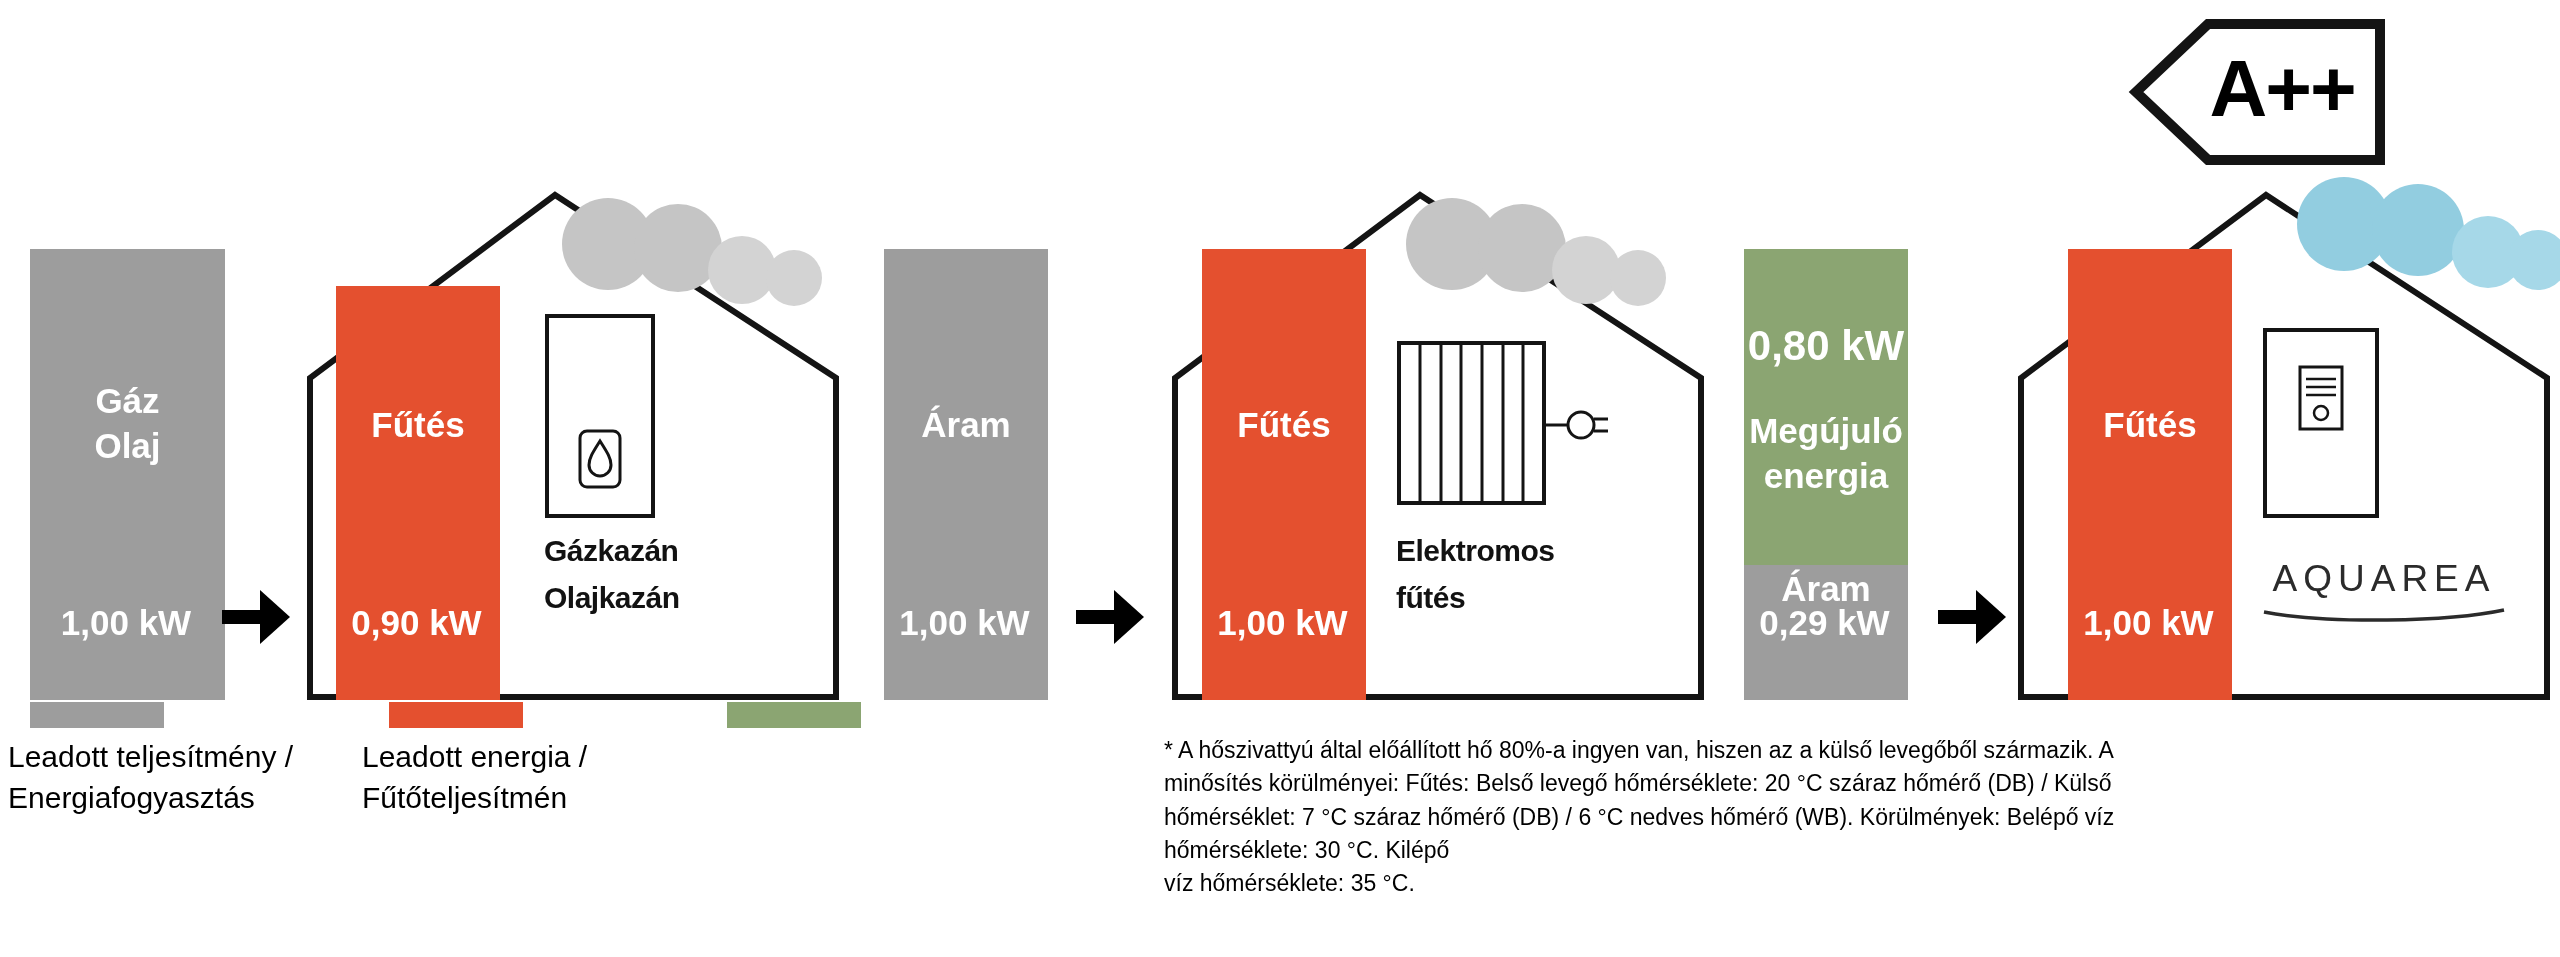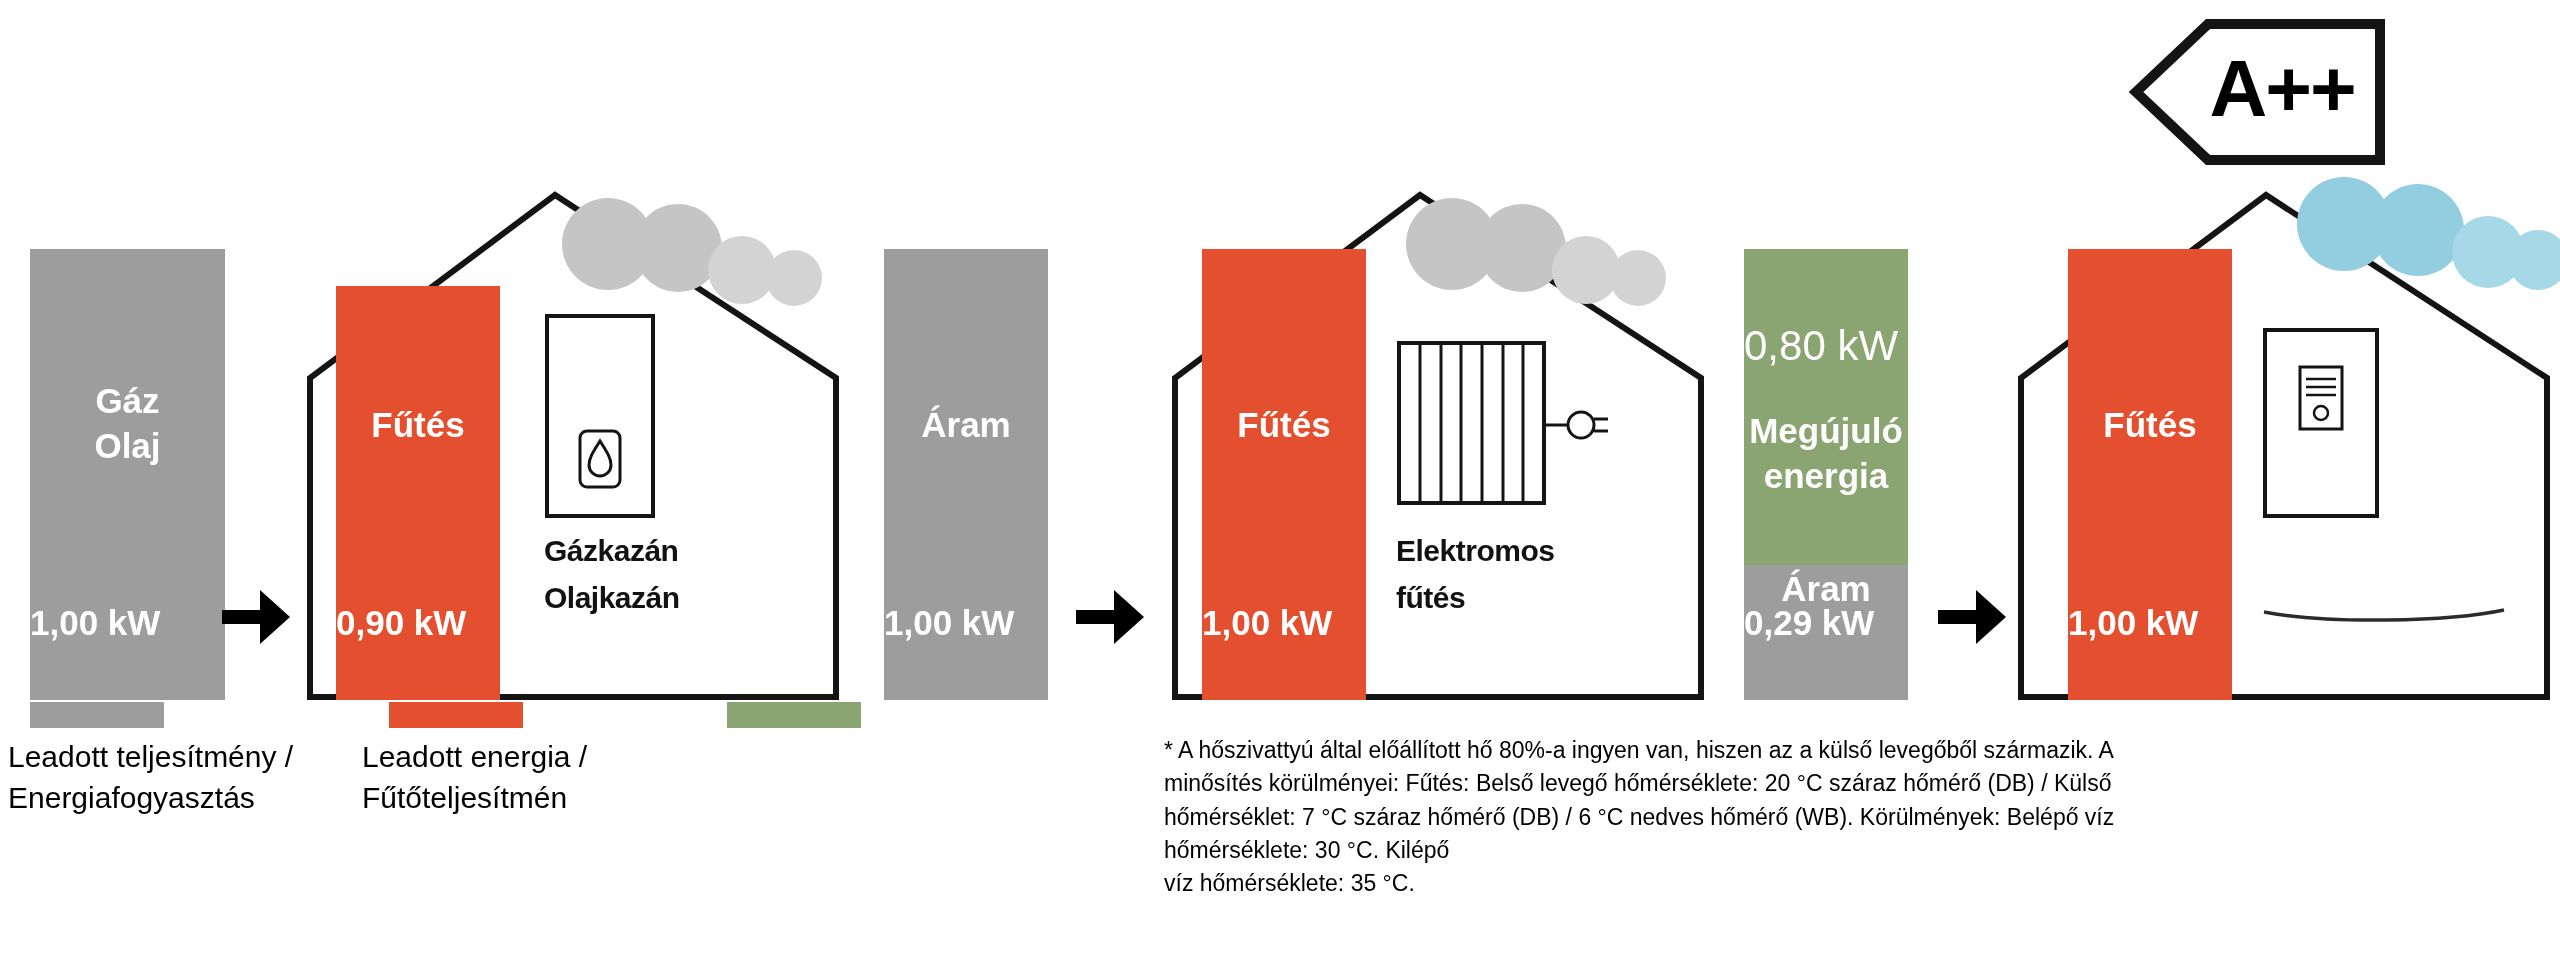--- a/index.html
+++ b/index.html
@@ -11,26 +11,26 @@
   .bar { position:absolute; }
   .bar.gray  { background:var(--gray,  #9d9d9d); }
   .bar.red   { background:var(--red,   #e4502f); }
   .bar.green { background:var(--green, #8ba572); }
   .bar-label {
     position:absolute; left:0; right:0; text-align:center;
     color:#fff; font-weight:bold; font-size:35px; line-height:1.28;
     white-space:pre-line;
   }
   .bar-value {
-    position:absolute; left:0; right:3px; bottom:60px; text-align:left;
+    position:absolute; left:0; right:3px; bottom:60px; text-align:center;
     color:#fff; font-weight:bold; font-size:35px; line-height:1;
   }
   .bar-value-big {
-    position:absolute; left:0; right:0; top:76px; text-align:left;
-    color:#fff; font-weight:normal; font-size:42px; line-height:1;
+    position:absolute; left:0; right:0; top:76px; text-align:center;
+    color:#fff; font-weight:bold; font-size:42px; line-height:1;
   }
 
   .caption {
     position:absolute; font-weight:bold; font-size:30px; line-height:1.55;
     color:#121212; white-space:pre-line; letter-spacing:-0.5px;
   }
 
   .legend-swatch { position:absolute; width:134px; height:26px; }
   .legend-swatch.gray  { background:var(--gray,  #9d9d9d); }
   .legend-swatch.red   { background:var(--red,   #e4502f); }
@@ -182,20 +182,21 @@
   <svg class="abs" style="left:1938px;top:588px" width="70" height="58" viewBox="0 0 70 58">
     <rect class="arrow-shape" x="0" y="22" width="42" height="14"></rect>
     <polygon class="arrow-shape" points="38,2 68,29 38,56"></polygon>
   </svg>
 
   <div class="bar red" style="left:2068px;top:249px;width:164px;height:451px">
     <div class="bar-label" style="top:154px">Fűtés</div>
     <div class="bar-value">1,00 kW</div>
   </div>
 
+  <div class="brand">AQUAREA</div>
   <svg class="abs" style="left:2258px;top:606px" width="252" height="20" viewBox="0 0 252 20">
     <path d="M6,6 C70,18 190,16 246,4" fill="none" stroke="#2b2b2b" stroke-width="3.5"></path>
   </svg>
 
   <svg class="abs" style="left:2128px;top:18px" width="258" height="148" viewBox="0 0 258 148">
     <polygon points="252,6 80,6 8,74 80,142 252,142" fill="#fff" stroke="#141414" stroke-width="10"></polygon>
   </svg>
   <div class="badge-text">A++</div>
 
   <div class="legend-swatch gray" style="left:30px;top:702px"></div>

